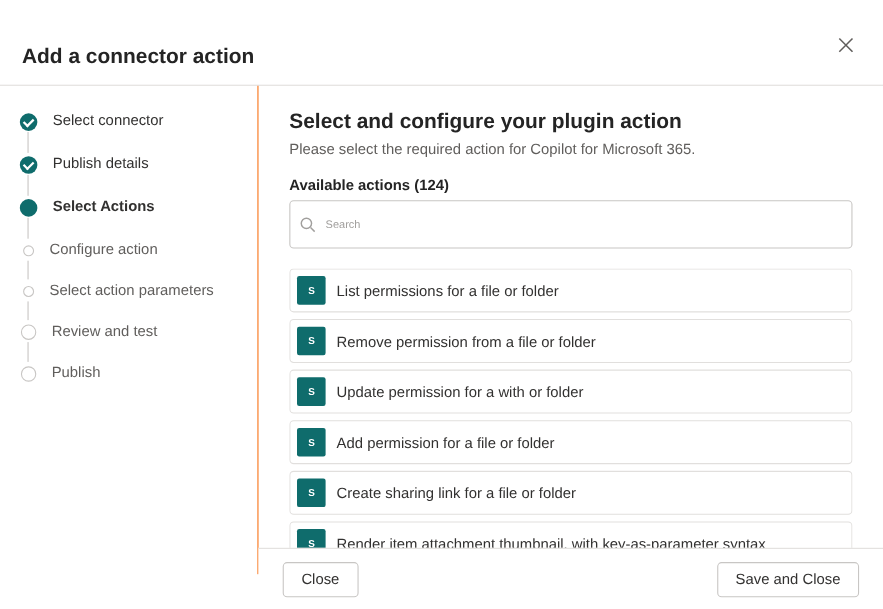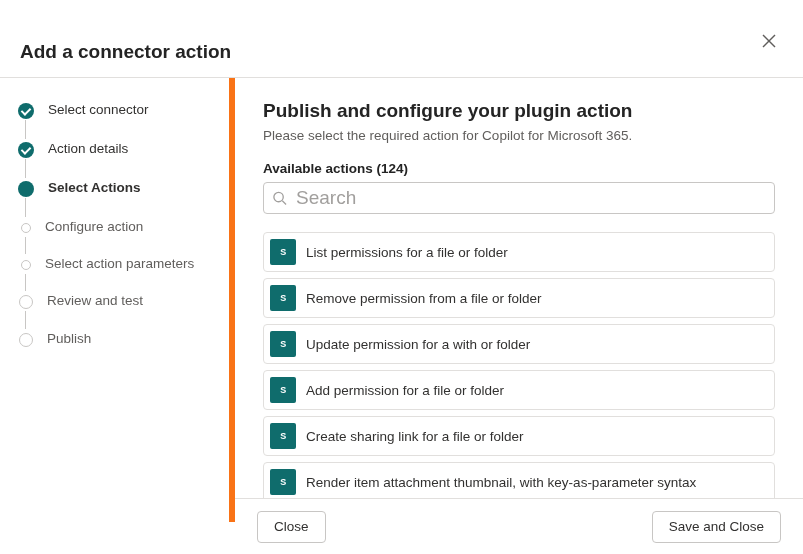--- a/index.html
+++ b/index.html
@@ -34,21 +34,21 @@
     .divider {
       border: none;
       border-top: 1px solid #e1dfdd;
     }
     .body {
       display: flex;
       height: 444px;
     }
     .sidebar {
       width: 235px;
-      border-right: 6px solid #f97316;
+      border-right: 1px solid #f97316;
       padding: 24px 8px 8px 18px;
     }
     .steps {
       list-style: none;
       position: relative;
     }
     .step {
       display: flex;
       align-items: flex-start;
       position: relative;
@@ -128,25 +128,25 @@
       font-weight:600;
       color:#242424;
       margin-bottom:6px;
     }
     .search-wrap {
       position:relative;
       margin-bottom:18px;
     }
     .search-input {
       width:100%;
-      height:32px;
+      height:44px;
       border:1px solid #c8c6c4;
       border-radius:4px;
       padding:0 8px 0 32px;
-      font-size:19px;
+      font-size:10px;
       color:#323130;
       outline:none;
     }
     .search-input::placeholder { color:#a19f9d; }
     .search-icon {
       position:absolute;
       left:9px; top:50%; transform:translateY(-50%);
       width:15px;height:15px;color:#a19f9d;
     }
     .actions-list {
@@ -228,21 +228,21 @@
   <nav class="sidebar">
     <ul class="steps" id="steps">
         <li class="step ">
           <div class="step-indicator done"></div>
           <div class="step-connector"></div>
           <div class="step-label">Select connector</div>
         </li>
         <li class="step ">
           <div class="step-indicator done"></div>
           <div class="step-connector"></div>
-          <div class="step-label">Action details</div>
+          <div class="step-label">Publish details</div>
         </li>
         <li class="step active">
           <div class="step-indicator active"></div>
           <div class="step-connector"></div>
           <div class="step-label">Select Actions</div>
         </li>
         <li class="step pending">
           <div class="step-indicator pending"></div>
           <div class="step-connector"></div>
           <div class="step-label">Configure action</div>
@@ -258,21 +258,21 @@
           <div class="step-label">Review and test</div>
         </li>
         <li class="step pending">
           <div class="step-indicator pending-ring"></div>
           <div class="step-label">Publish</div>
         </li>
       </ul>
   </nav>
 
   <div class="main">
-    <div class="main-title">Publish and configure your plugin action</div>
+    <div class="main-title">Select and configure your plugin action</div>
     <div class="main-sub">Please select the required action for Copilot for Microsoft 365.</div>
     <div class="avail-label">Available actions (124)</div>
     <div class="search-wrap">
       <svg class="search-icon" viewBox="0 0 16 16" fill="none" stroke="currentColor" stroke-width="1.4">
         <circle cx="7" cy="7" r="5"></circle>
           <line x1="11" y1="11" x2="15" y2="15"></line>
       </svg>
       <input class="search-input" type="text" placeholder="Search" style="">
     </div>
     <div class="actions-list" id="actions-list">

